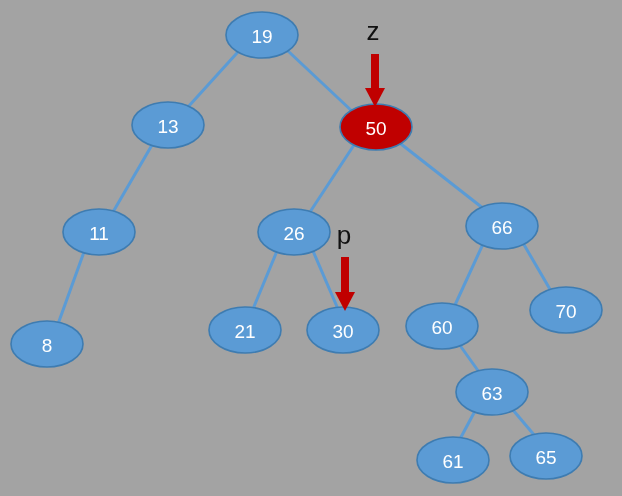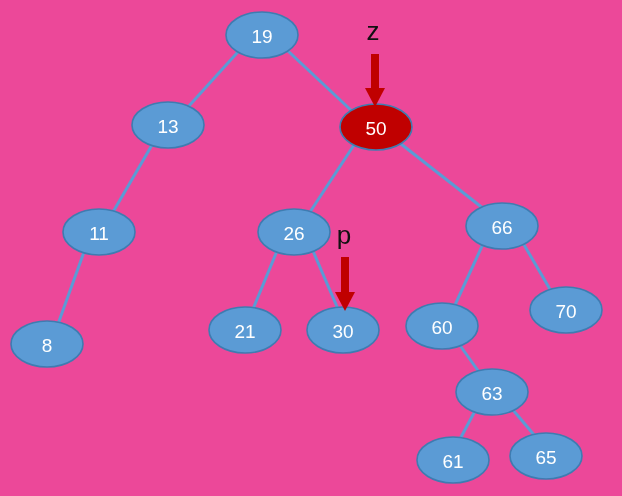--- a/index.html
+++ b/index.html
@@ -10,21 +10,21 @@
   body {
     width: 622px;
     height: 496px;
     font-family: "Liberation Sans", sans-serif;
     overflow: hidden;
   }
   #diagram-root {
     position: relative;
     width: 622px;
     height: 496px;
-    background: #ec4899;
+    background: #a3a3a3;
   }
   svg#tree-svg {
     display: block;
     width: 622px;
     height: 496px;
   }
   .edge-line {
     stroke: #5B9BD5;
     stroke-width: 3;
     stroke-linecap: round;

